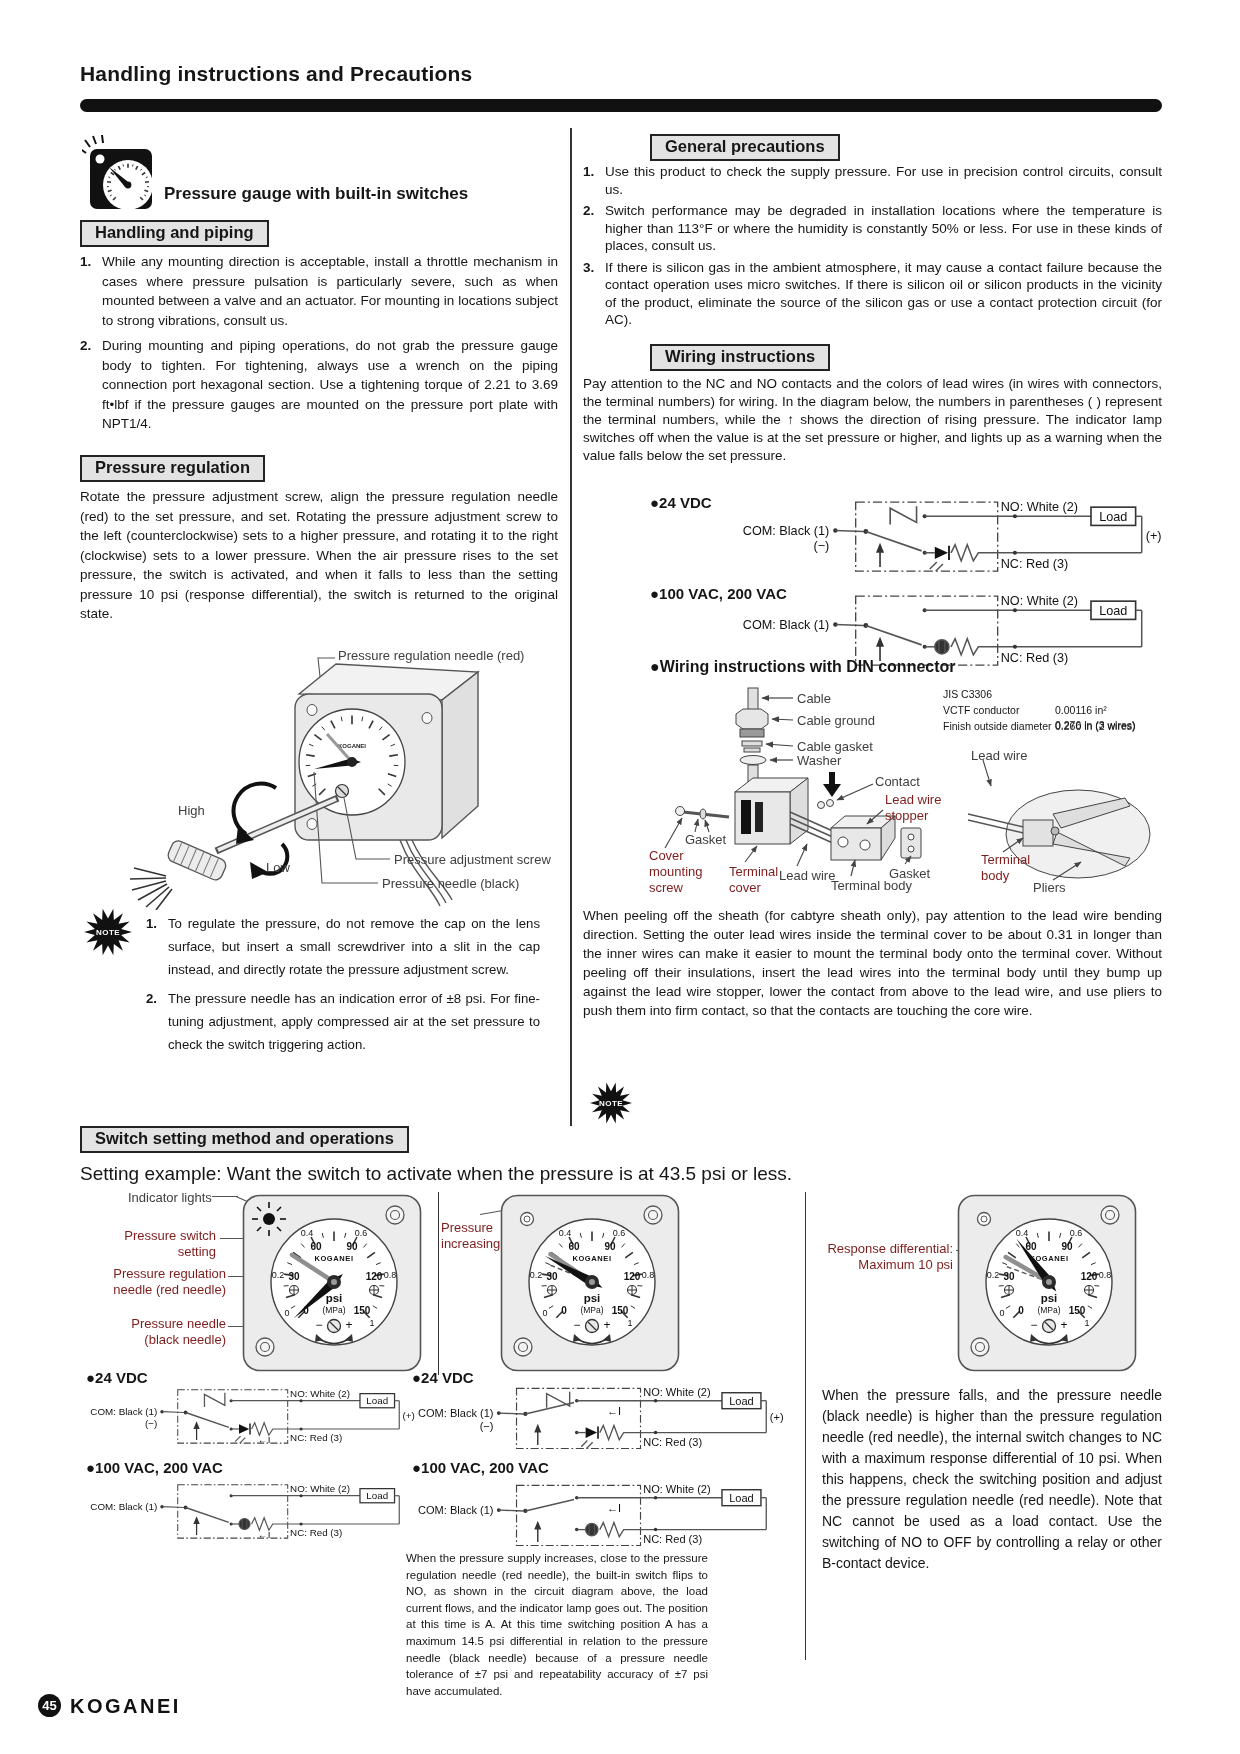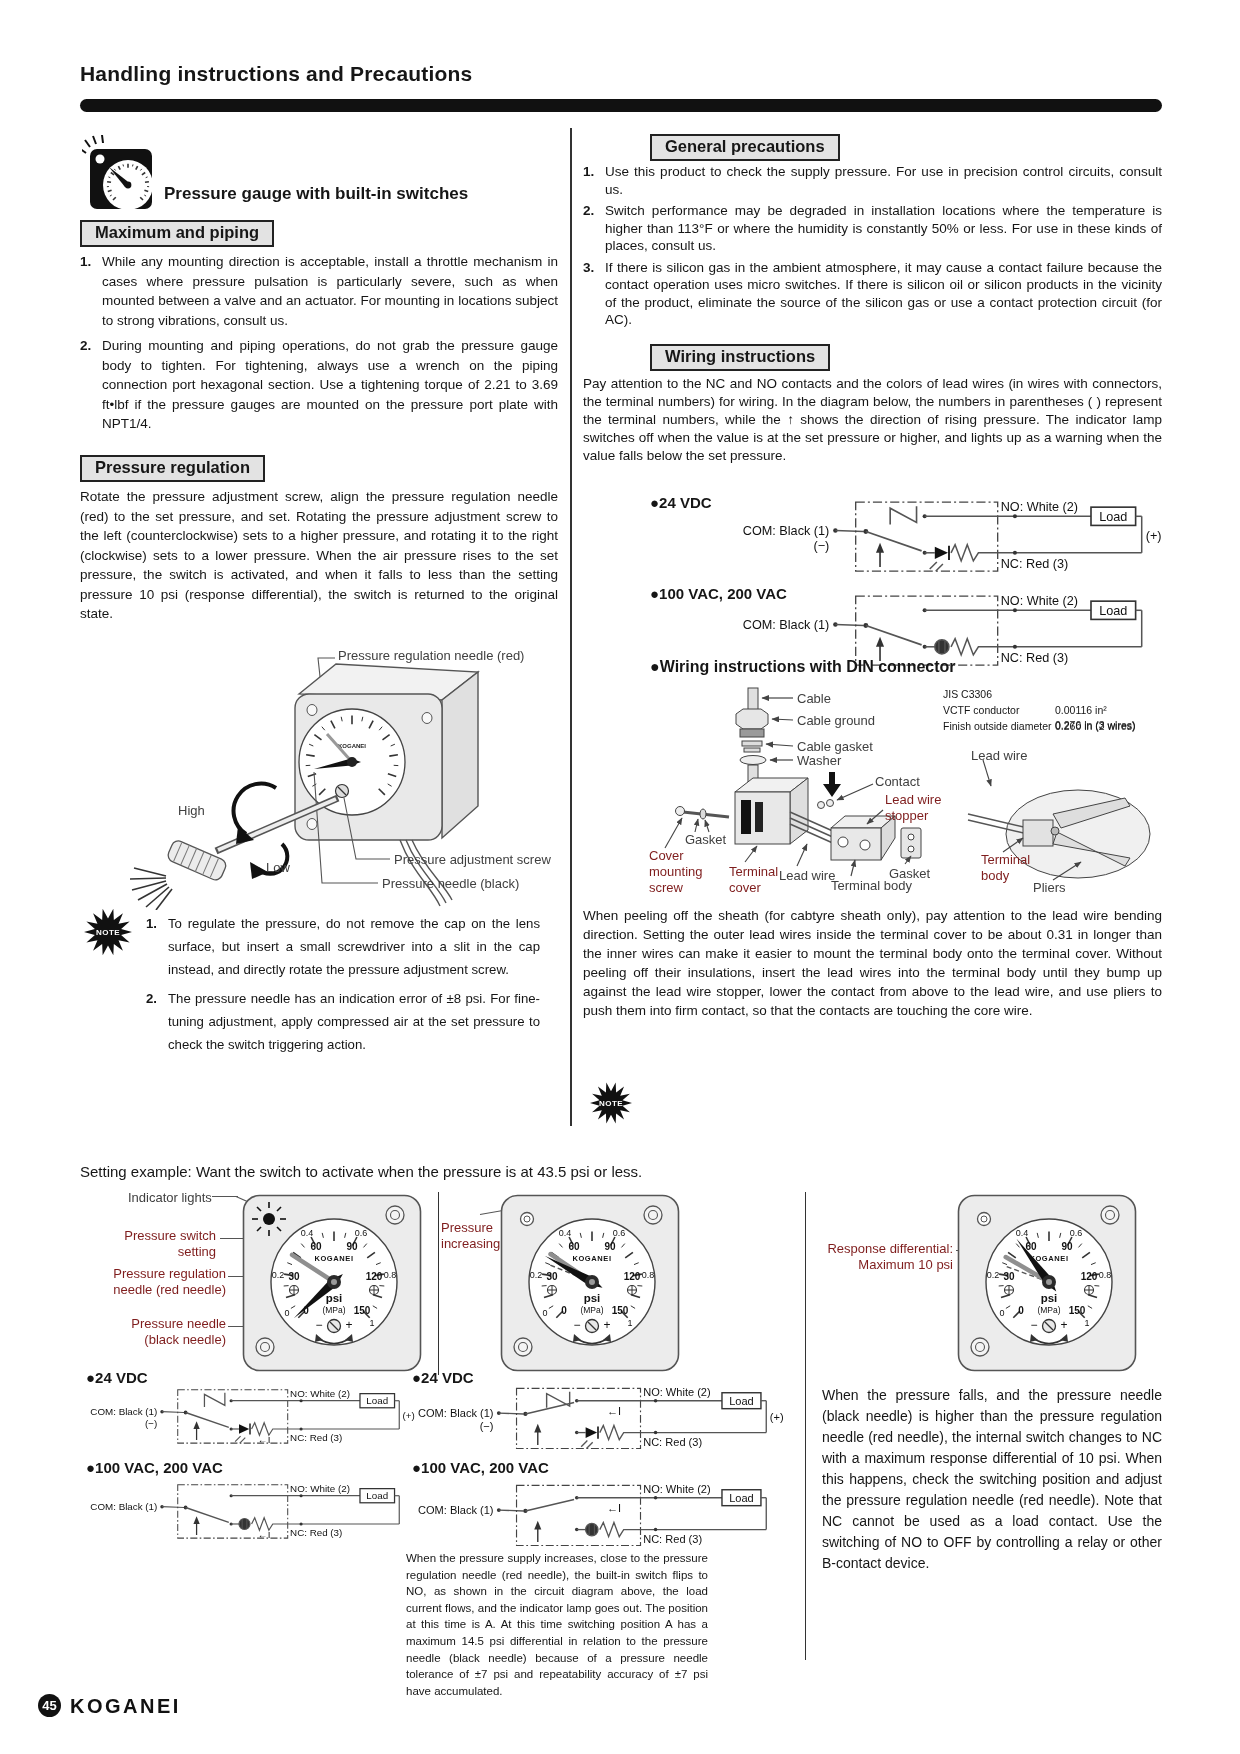--- a/index.html
+++ b/index.html
@@ -95,21 +95,21 @@
         <line x1="65.1" y1="51.5" x2="67.1" y2="51.7" stroke="#333" stroke-width="1"></line>
         <line x1="62.4" y1="55.3" x2="66.2" y2="56.6" stroke="#333" stroke-width="1.6"></line>
         <line x1="62.3" y1="60.0" x2="64.1" y2="61.1" stroke="#333" stroke-width="1"></line>
         <line x1="58.2" y1="62.2" x2="61.0" y2="65.0" stroke="#333" stroke-width="1.6"></line>
       </g>
     <polygon points="27,32 45,46 49,51 43,52" fill="#111"></polygon>
     <circle cx="46" cy="50" r="3.4" fill="#111"></circle>
   </svg>
   <div class="abs" style="left:164px;top:184px;font-size:17px;font-weight:bold">Pressure gauge with built-in switches</div>
 
-  <div class="abs schead" style="left:80px;top:220px">Maximum and piping</div>
+  <div class="abs schead" style="left:80px;top:220px">Handling and piping</div>
   <div class="abs" style="left:80px;top:252px;width:478px">
     <div class="ni">
         <b>1.</b>
         <span class="nt">While any mounting direction is acceptable, install a throttle mechanism in cases where pressure pulsation is particularly severe, such as when mounted between a valve and an actuator. For mounting in locations subject to strong vibrations, consult us.</span>
       </div>
     <div class="ni">
         <b>2.</b>
         <span class="nt">During mounting and piping operations, do not grab the pressure gauge body to tighten. For tightening, always use a wrench on the piping connection port hexagonal section. Use a tightening torque of 2.21 to 3.69 ft•lbf if the pressure gauges are mounted on the pressure port plate with NPT1/4.</span>
       </div>
   </div>
@@ -396,21 +396,22 @@
 
   <div class="abs" style="left:583px;top:906px;width:579px;font-size:13.5px;line-height:19px;text-align:justify">When peeling off the sheath (for cabtyre sheath only), pay attention to the lead wire bending direction. Setting the outer lead wires inside the terminal cover to be about 0.31 in longer than the inner wires can make it easier to mount the terminal body onto the terminal cover. Without peeling off their insulations, insert the lead wires into the terminal body until they bump up against the lead wire stopper, lower the contact from above to the lead wire, and use pliers to push them into firm contact, so that the contacts are touching the core wire.</div>
 
   <div class="note-star" style="left:590px;top:1082px;width:42px;height:42px">
     <svg viewBox="0 0 46 46">
         <polygon points="46.0,23.0 35.6,25.9 43.7,33.0 33.1,31.0 37.3,41.0 28.6,34.6 28.1,45.4 23.0,35.9 17.9,45.4 17.4,34.6 8.7,41.0 12.9,31.0 2.3,33.0 10.4,25.9 0.0,23.0 10.4,20.1 2.3,13.0 12.9,15.0 8.7,5.0 17.4,11.4 17.9,0.6 23.0,10.1 28.1,0.6 28.6,11.4 37.3,5.0 33.1,15.0 43.7,13.0 35.6,20.1" fill="#111"></polygon>
       </svg>
       <span class="star-txt">NOTE</span>
   </div>
 
-  <div class="abs" style="left:80px;top:1163px;font-size:15px">Setting example: Want the switch to activate when the pressure is at 43.5 psi or less.</div>
+  <div class="abs schead" style="left:80px;top:1126px">Switch setting method and operations</div>
+  <div class="abs" style="left:80px;top:1163px;font-size:19px">Setting example: Want the switch to activate when the pressure is at 43.5 psi or less.</div>
 
   <div class="vl" style="left:438px;top:1192px;height:183px;width:1px"></div>
   <div class="vl" style="left:805px;top:1192px;height:468px;width:1px"></div>
 
   <div class="lbl" style="left:128px;top:1190px">Indicator lights</div>
   <div class="hl" style="left:212px;top:1196px;width:26px"></div>
   <div class="dl" style="left:236px;top:1196px;width:36px;transform:rotate(24deg)"></div>
   <div class="lblw rt" style="left:98px;top:1228px;width:118px">Pressure switch setting</div>
   <div class="hl" style="left:220px;top:1238px;width:26px"></div>
   <div class="lblw rt" style="left:76px;top:1266px;width:150px">Pressure regulation needle (red needle)</div>

